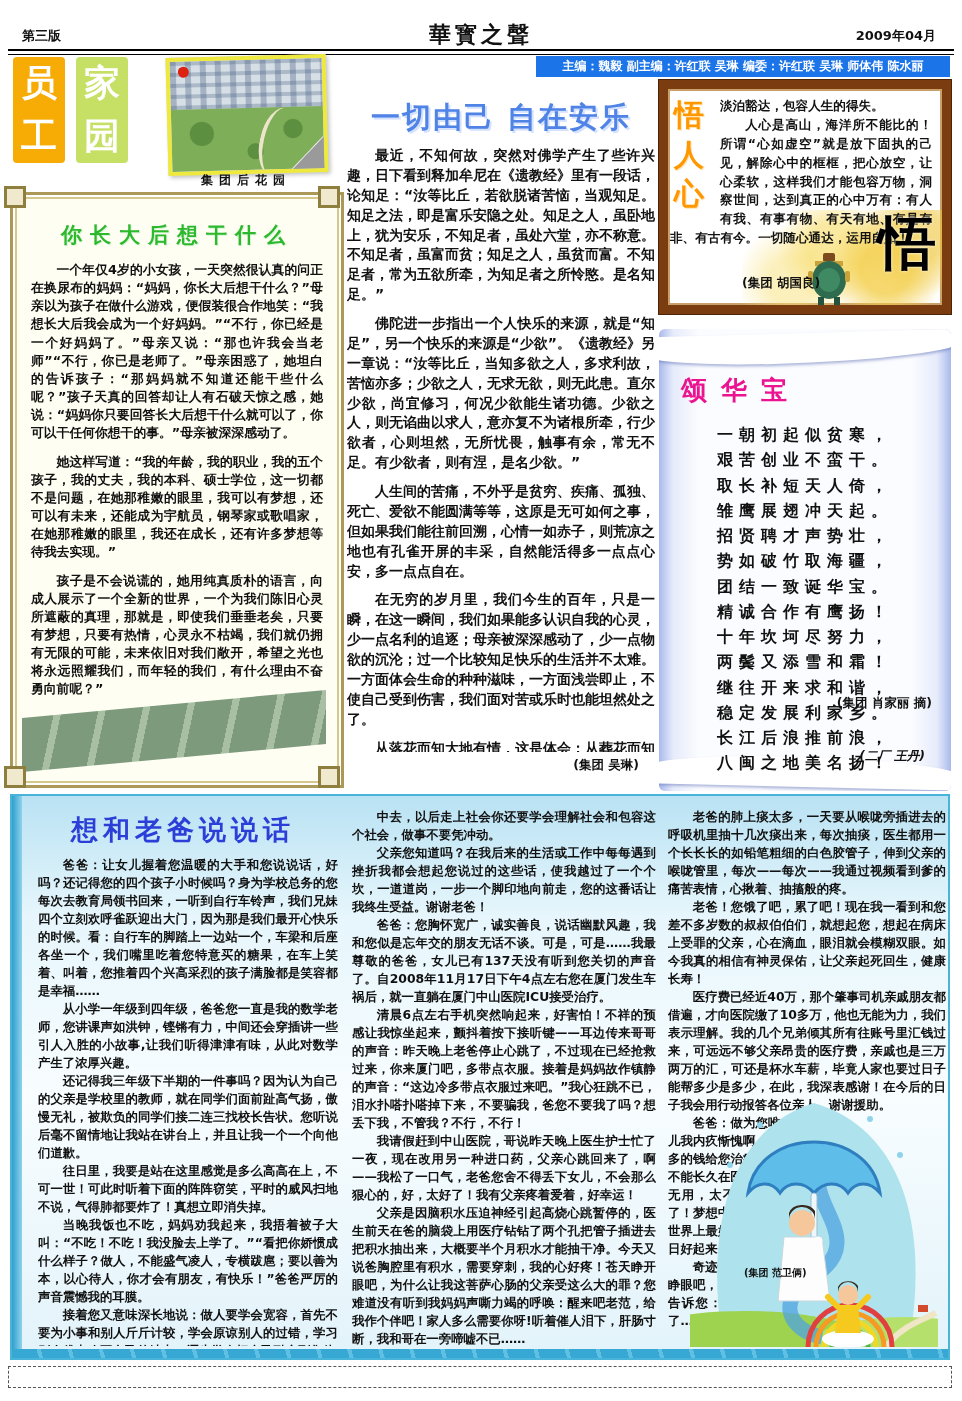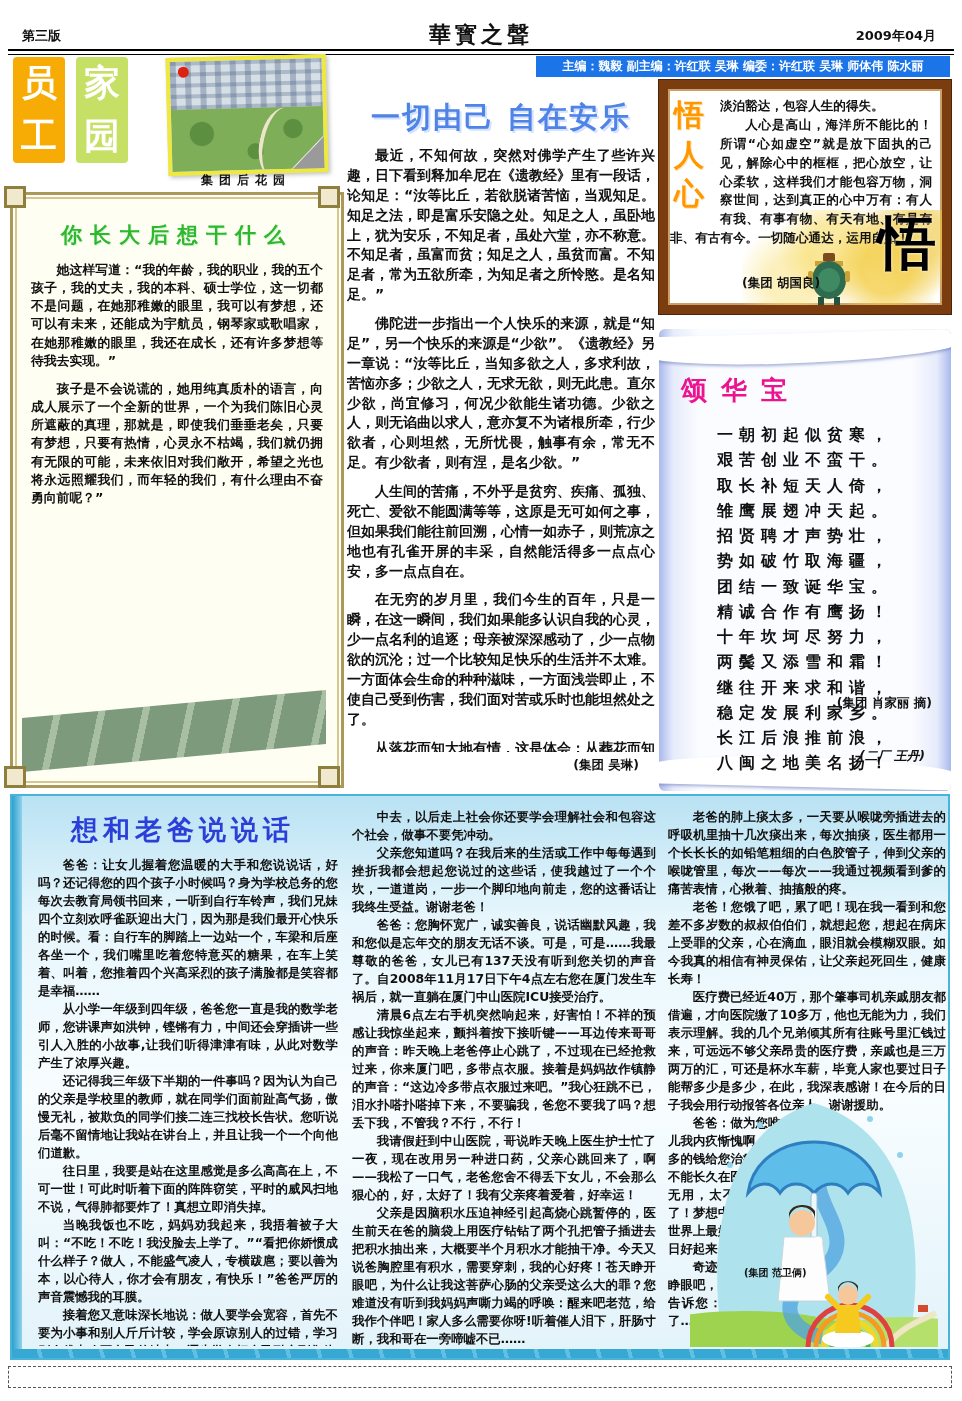--- a/index.html
+++ b/index.html
@@ -140,20 +140,21 @@
   </div>
   <div class="abs caption">集团后花园</div>
 
   <div class="abs corner c1"></div>
   <div class="abs corner c2"></div>
   <div class="abs corner c3"></div>
   <div class="abs corner c4"></div>
   <div class="abs childbox">
     <div class="child-title">你长大后想干什么</div>
     <div class="child-body">
+      <p>一个年仅4岁的小女孩，一天突然很认真的问正在换尿布的妈妈：“妈妈，你长大后想干什么？”母亲以为孩子在做什么游戏，便假装很合作地笑：“我想长大后我会成为一个好妈妈。”“不行，你已经是一个好妈妈了。”母亲又说：“那也许我会当老师”“不行，你已是老师了。”母亲困惑了，她坦白的告诉孩子：“那妈妈就不知道还能干些什么呢？”孩子天真的回答却让人有石破天惊之感，她说：“妈妈你只要回答长大后想干什么就可以了，你可以干任何你想干的事。”母亲被深深感动了。</p>
       <p>她这样写道：“我的年龄，我的职业，我的五个孩子，我的丈夫，我的本科、硕士学位，这一切都不是问题，在她那稚嫩的眼里，我可以有梦想，还可以有未来，还能成为宇航员，钢琴家或歌唱家，在她那稚嫩的眼里，我还在成长，还有许多梦想等待我去实现。”</p>
       <p>孩子是不会说谎的，她用纯真质朴的语言，向成人展示了一个全新的世界，一个为我们陈旧心灵所遮蔽的真理，那就是，即使我们垂垂老矣，只要有梦想，只要有热情，心灵永不枯竭，我们就仍拥有无限的可能，未来依旧对我们敞开，希望之光也将永远照耀我们，而年轻的我们，有什么理由不奋勇向前呢？”</p>
     </div>
   </div>
   <div class="abs slabs"></div>
   <div class="abs byline byline1">(集团 肖家丽 摘)</div>
 
   <div class="abs zen-title">一切由己 自在安乐</div>
   <div class="abs zen-body">
     <p>最近，不知何故，突然对佛学产生了些许兴趣，日下看到释加牟尼在《遗教经》里有一段话，论知足：“汝等比丘，若欲脱诸苦恼，当观知足。知足之法，即是富乐安隐之处。知足之人，虽卧地上，犹为安乐，不知足者，虽处六堂，亦不称意。不知足者，虽富而贫；知足之人，虽贫而富。不知足者，常为五欲所牵，为知足者之所怜愍。是名知足。”</p>

